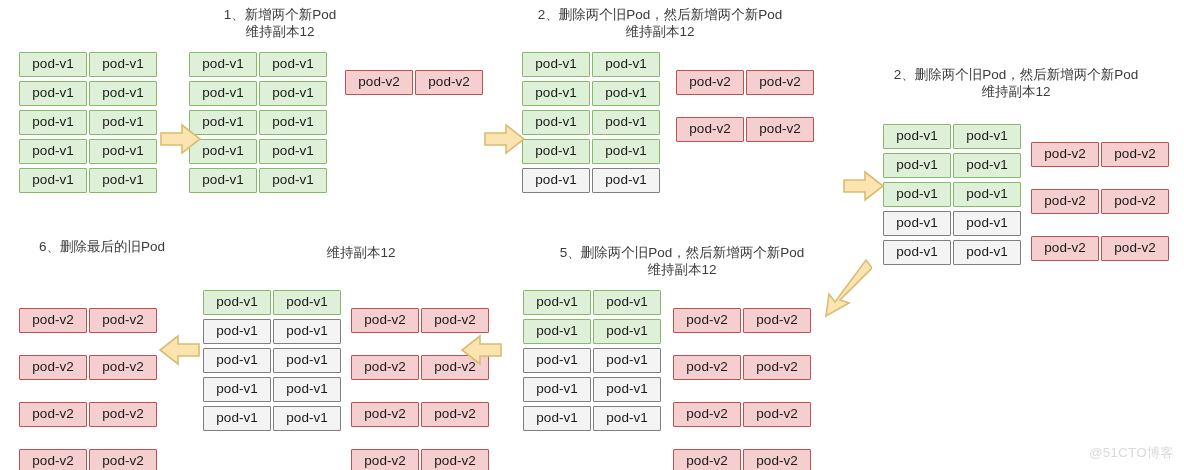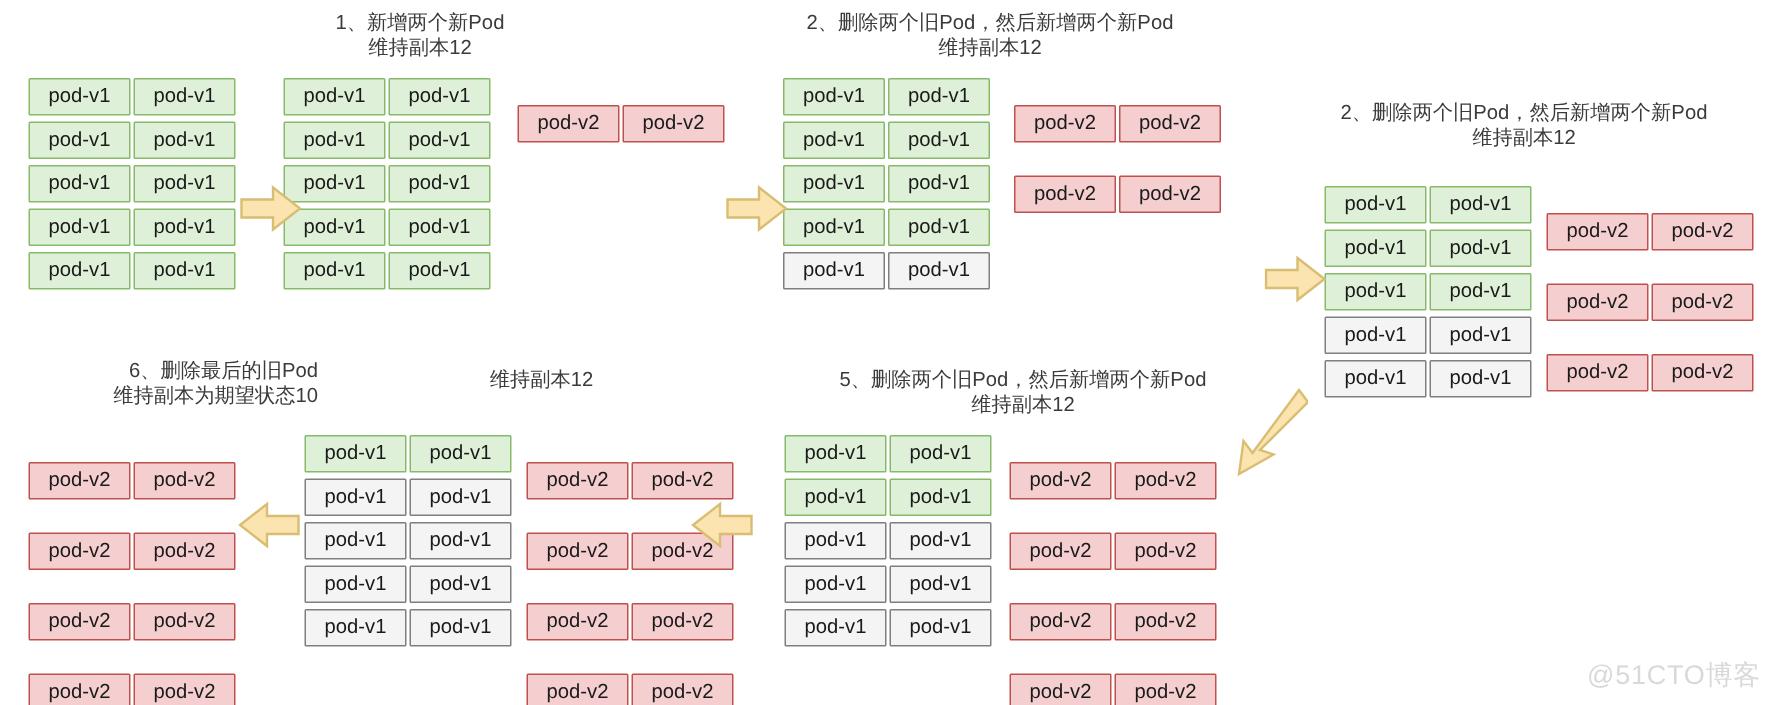--- a/index.html
+++ b/index.html
@@ -49,21 +49,21 @@
   }
   .pod.grey{
     background:#f4f4f4;
     border-color:#7f7f7f;
   }
 
   .arrow{position:absolute;}
   .watermark{
     position:absolute;
     right:10px;bottom:8px;
-    font-size:18px;
+    font-size:13px;
     color:#d9d9d9;
     letter-spacing:.5px;
   }
 </style>
 </head>
 <body>
 
 <div id="stage">
 
   <div class="caption" style="left:200px;top:6px;width:160px;">
@@ -83,23 +83,22 @@
 
   <div class="caption" style="left:516px;top:244px;width:332px;">
     <span class="ln">5、删除两个旧Pod，然后新增两个新Pod</span>
     <span class="ln">维持副本12</span>
   </div>
 
   <div class="caption" style="left:196px;top:244px;width:330px;">
     <span class="ln">维持副本12</span>
   </div>
 
-  <div class="caption" style="left:12px;top:238px;width:200px;text-align:right;">
+  <div class="caption" style="left:2px;top:238px;width:200px;">
     <span class="ln">6、删除最后的旧Pod</span>
-    <span class="ln">维持副本为期望状态10</span>
   </div>
 
   <div class="podgrid" style="left:18px;top:52px;">
       <div class="podrow">
         <div class="pod green">pod-v1</div>
         <div class="pod green">pod-v1</div>
       </div>
       <div class="podrow">
         <div class="pod green">pod-v1</div>
         <div class="pod green">pod-v1</div>

